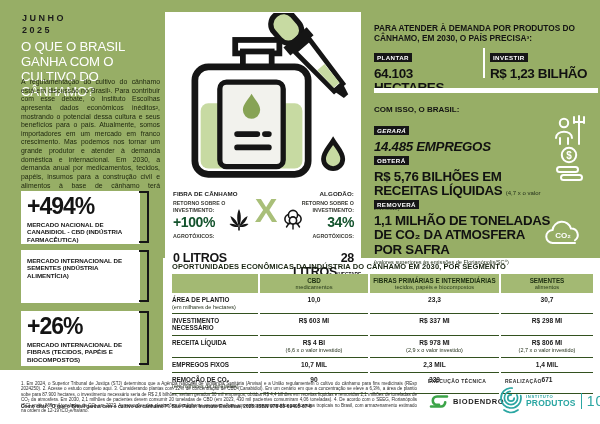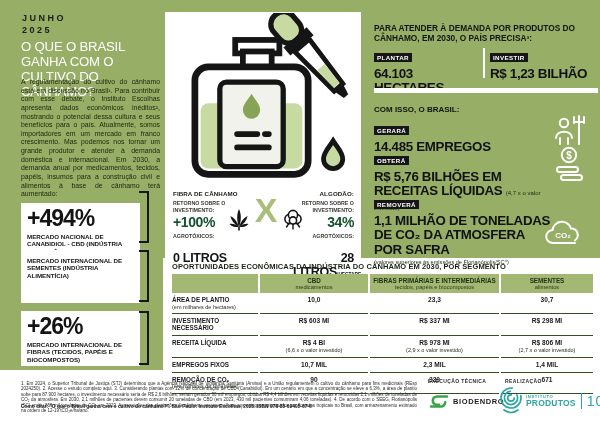--- a/index.html
+++ b/index.html
@@ -9,21 +9,21 @@
   
   .green-top{left:0;top:0;width:600px;height:258px;background:var(--green);}
   .green-left{left:0;top:0;width:163px;height:370px;background:var(--green);}
   
   .date{left:22px;top:13px;font-size:9px;font-weight:bold;letter-spacing:2.5px;line-height:1.3;color:#1c1c1c;}
   .left-title{left:21px;top:40px;width:143px;font-size:13.2px;font-weight:400;color:#fff;line-height:1.13;letter-spacing:-0.2px;}
   .intro{left:21px;top:78px;width:139px;font-size:6.9px;line-height:1.25;color:#20290f;text-align:justify;}
   .stat{left:21px;width:108px;background:#fff;padding:4px 5px 4px 6px;}
   .stat .val{font-size:23px;font-weight:800;letter-spacing:-1px;line-height:1;color:#141414;}
   .stat .lbl{font-size:6.2px;font-weight:bold;line-height:1.2;margin-top:3px;color:#141414;}
-  .stat1{top:203px;height:45px;}
+  .stat1{top:191px;height:45px;}
   .stat2{top:250px;height:45px;}
   .stat3{top:311px;height:47px;}
   .bracket{width:8px;border:2.5px solid #161616;border-left:none;left:139px;}
   .bk1{top:191px;height:48px;}
   .bk2{top:250px;height:48px;}
   .bk3{top:311px;height:50px;}
   
   .center-box{left:165px;top:12px;width:196px;height:246px;background:#fff;}
   .bottle-svg{left:168px;top:13px;}
   .cmp-left{left:173px;top:190px;width:70px;}
@@ -40,21 +40,21 @@
   .demand-title{left:374px;top:23px;width:226px;font-size:8.3px;font-weight:800;line-height:1.25;color:#131313;}
   .chip{display:inline-block;background:#161616;color:#fff;font-size:6.2px;font-weight:bold;
         padding:1.5px 3px 1px 3px;letter-spacing:0.4px;}
   .plant-cell{left:374px;top:46px;width:106px;}
   .invest-cell{left:490px;top:46px;width:110px;}
   .big-val{font-size:13.5px;font-weight:800;letter-spacing:-0.4px;color:#111;margin-top:3px;line-height:1.05;}
   .vline{left:483px;top:48px;width:2px;height:30px;background:#fff;}
   .hr-white{left:374px;top:88px;width:224px;height:5px;background:#fff;}
   .with-this{left:374px;top:105px;font-size:8px;font-weight:800;color:#131313;}
   .outcome{width:178px;}
-  .oc1{left:374px;top:119px;}
+  .oc1{left:374px;top:119px;font-style:italic;}
   .oc2{left:374px;top:149px;}
   .oc3{left:374px;top:193px;}
   .oc-val{font-size:13.3px;font-weight:800;letter-spacing:-0.3px;line-height:1.08;color:#111;margin-top:3px;}
   .oc-note{font-size:6px;font-weight:400;letter-spacing:0;color:#23301a;}
   .oc-note-block{font-size:5.6px;color:#23301a;margin-top:1.5px;}
   .icon-farmer{left:551px;top:114px;}
   .icon-money{left:554px;top:146px;}
   .icon-cloud{left:543px;top:219px;}
   
   .table-title{left:172px;top:262px;font-size:7.5px;font-weight:800;color:#182410;letter-spacing:0.1px;}

